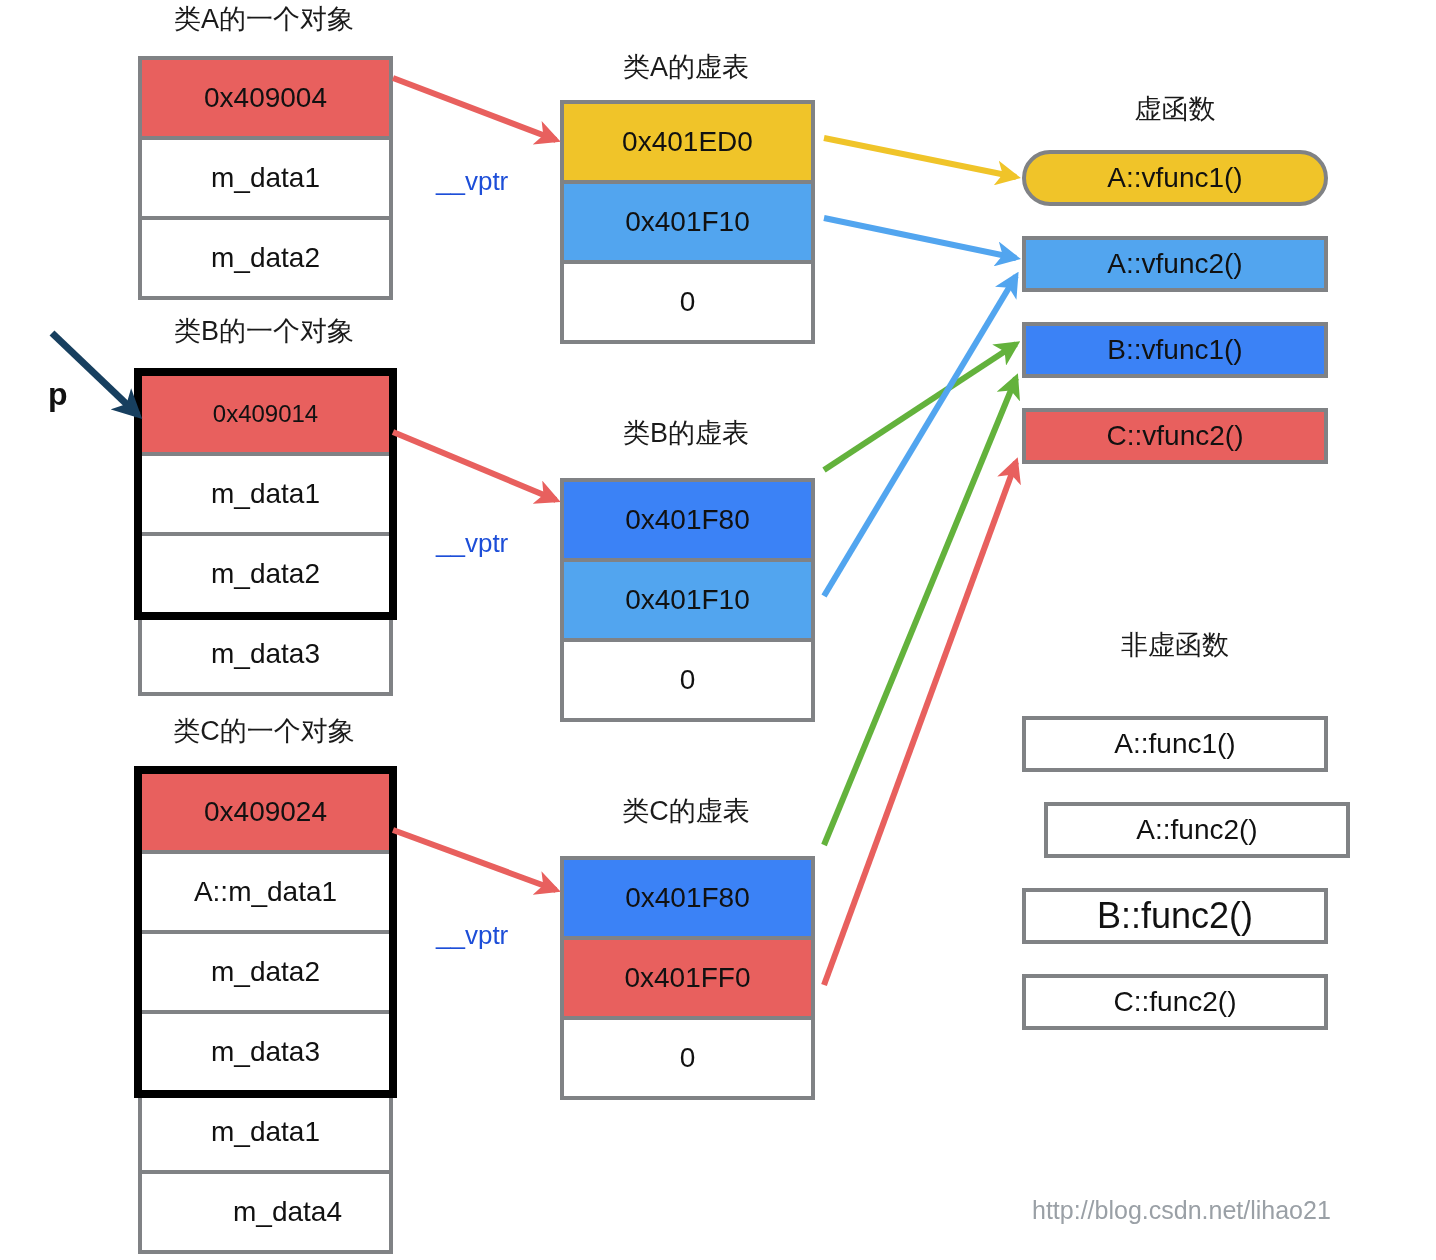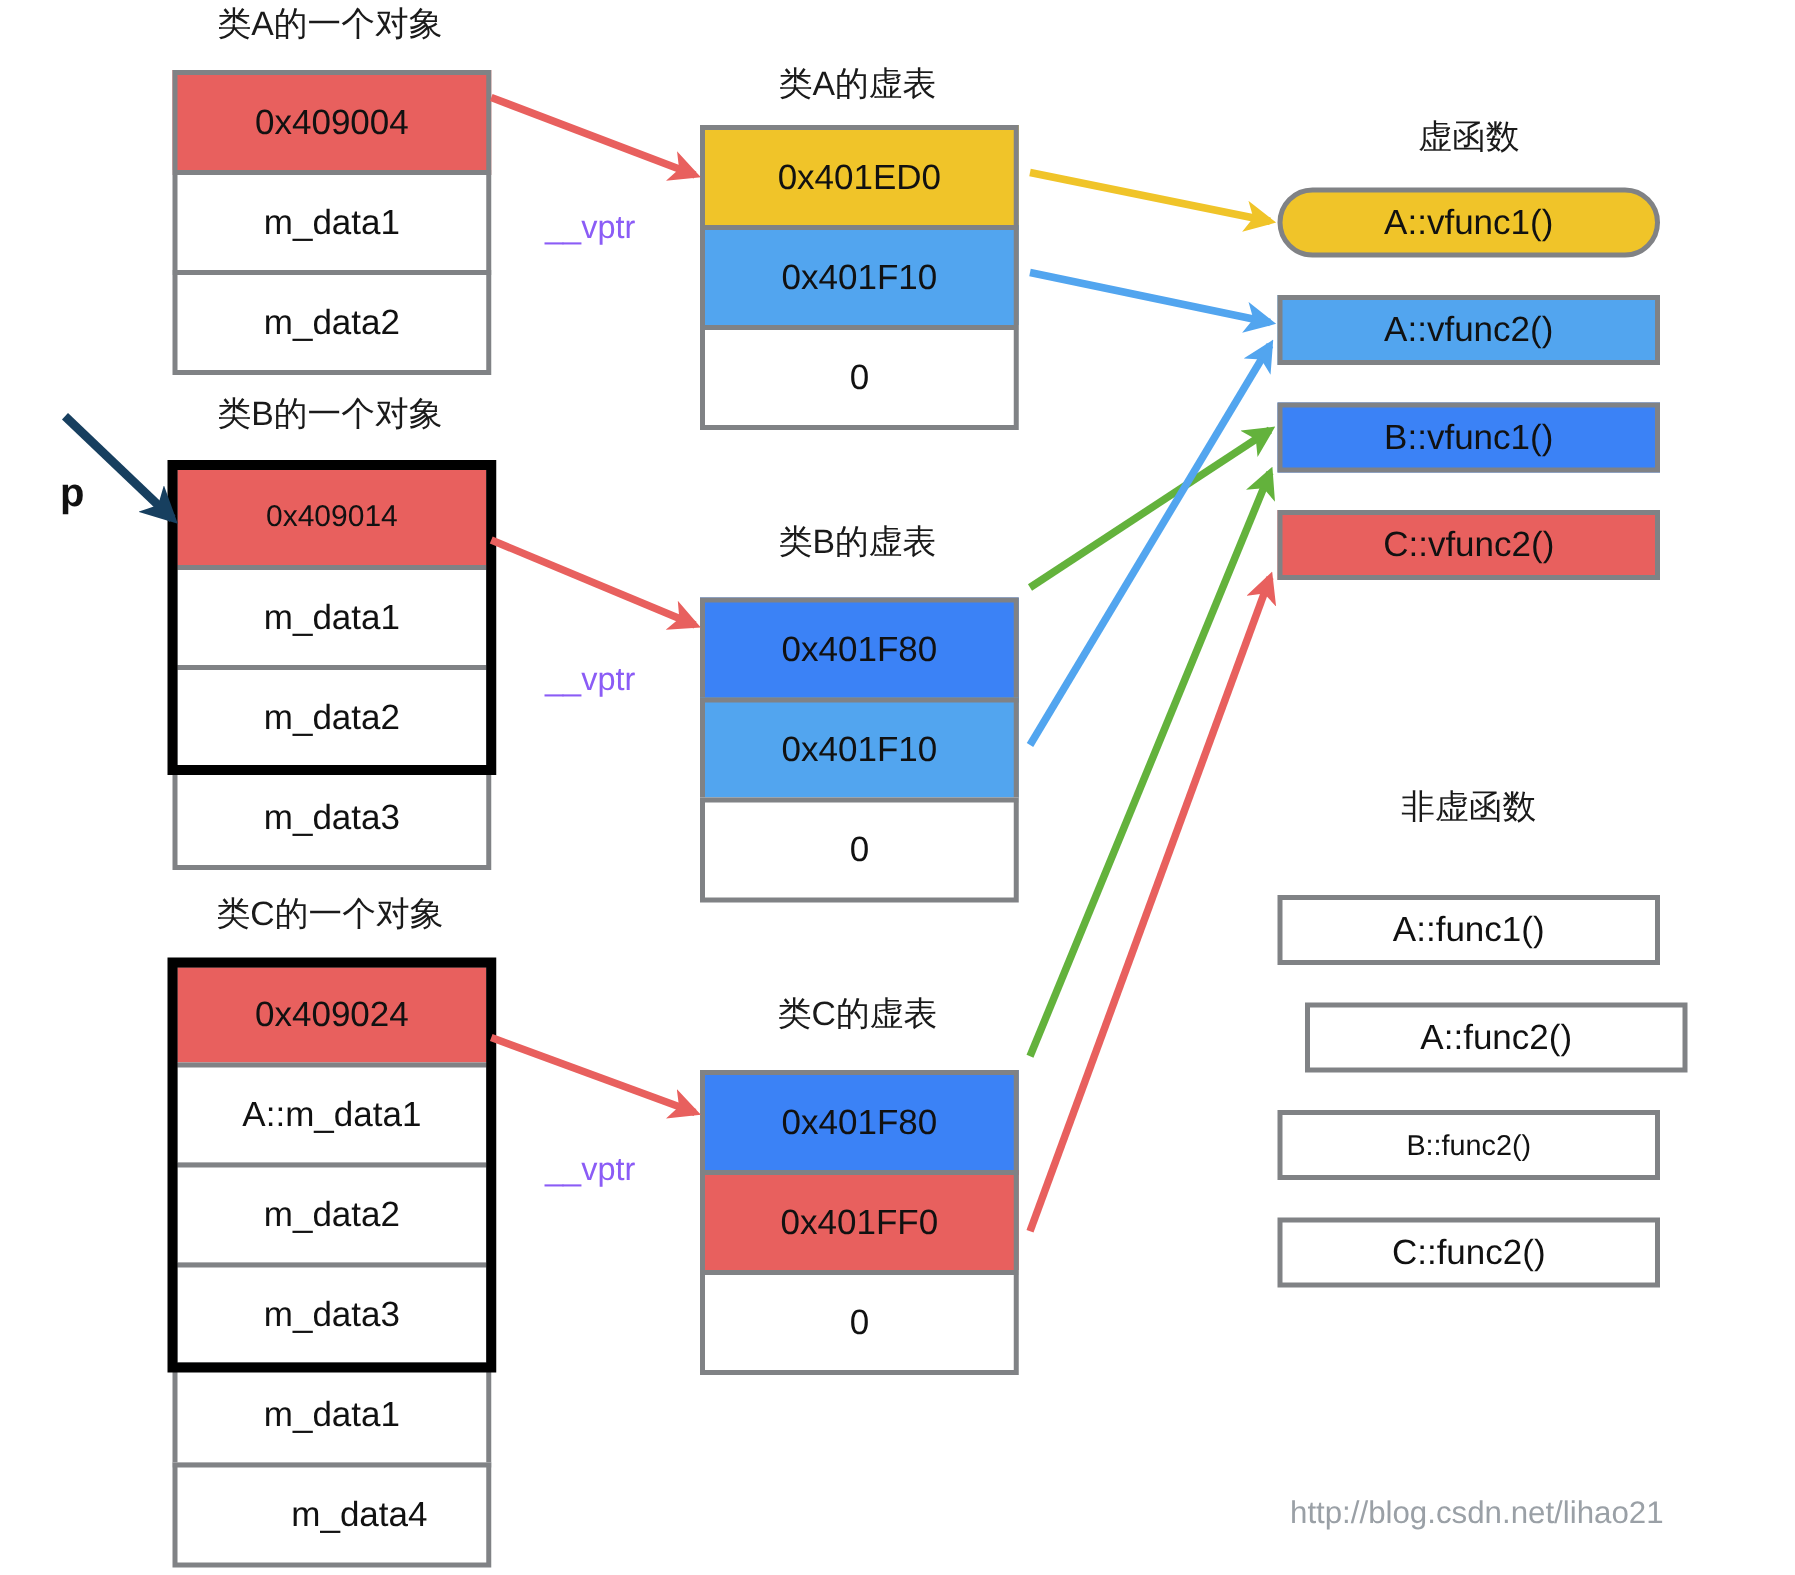--- a/index.html
+++ b/index.html
@@ -56,21 +56,21 @@
     box-sizing: border-box;
     border: 8px solid #000000;
     pointer-events: none;
     background: transparent;
   }
 
   
   .vptr-label {
     position: absolute;
     font-size: 26px;
-    color: #8b5cf6;
+    color: #1d4ed8;
     white-space: nowrap;
     line-height: 1;
   }
   .p-label {
     position: absolute;
     font-size: 32px;
     font-weight: bold;
     color: #111111;
     line-height: 1;
   }
@@ -209,21 +209,21 @@
     </div>
 
   <div class="caption" style="left:1022px; top:632px; width:306px;">非虚函数</div>
   <div id="nvfunc-list">
       <div class="cell " style="left: 1022px; top: 716px; width: 306px; height: 56px; font-size: 28px;">
         <span>A::func1()</span>
       </div>
       <div class="cell " style="left: 1044px; top: 802px; width: 306px; height: 56px; font-size: 28px;">
         <span>A::func2()</span>
       </div>
-      <div class="cell " style="left: 1022px; top: 888px; width: 306px; height: 56px; font-size: 23px;">
+      <div class="cell " style="left: 1022px; top: 888px; width: 306px; height: 56px; font-size: 36px;">
         <span>B::func2()</span>
       </div>
       <div class="cell " style="left: 1022px; top: 974px; width: 306px; height: 56px; font-size: 28px;">
         <span>C::func2()</span>
       </div>
     </div>
 
   <div class="watermark" style="left:1032px; top:1198px;">http://blog.csdn.net/lihao21</div>
 
   <svg id="arrows" viewBox="0 0 1436 1260" xmlns="http://www.w3.org/2000/svg">

